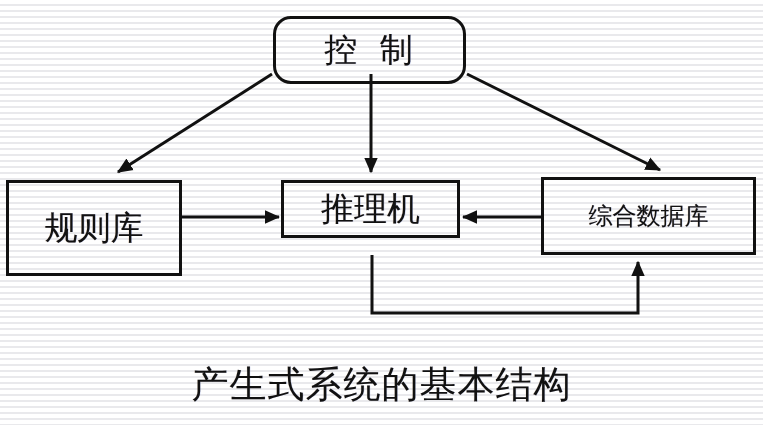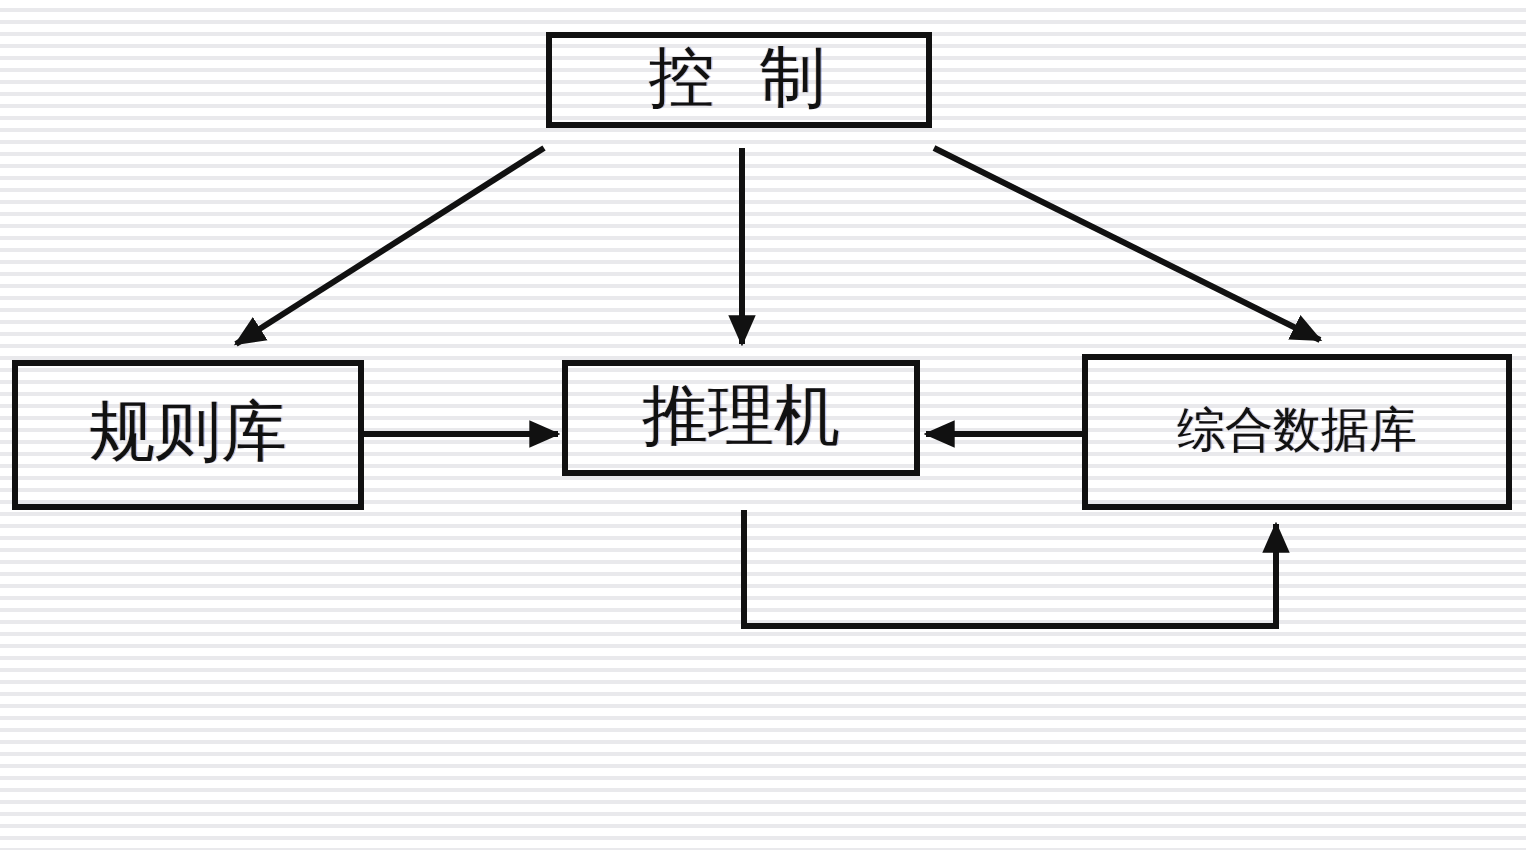--- a/index.html
+++ b/index.html
@@ -45,30 +45,31 @@
     line-height: 1;
     color: #111111;
     white-space: pre;
     letter-spacing: 0px;
     text-shadow: 0.6px 0 0 rgba(20,60,190,0.28), -0.5px 0 0 rgba(200,110,20,0.22);
   }
   #node-control {
     left: 273px;
     top: 16px;
     width: 193px;
-    height: 48px;
+    height: 68px;
+    border-radius: 18px;
   }
   #node-control .node-label {
     letter-spacing: 2px;
   }
   #node-rule-base {
     left: 6px;
     top: 180px;
     width: 176px;
-    height: 75px;
+    height: 96px;
   }
   #node-inference-engine {
     left: 281px;
     top: 180px;
     width: 179px;
     height: 58px;
   }
   #node-database {
     left: 541px;
     top: 177px;
@@ -125,14 +126,15 @@
   </div>
 
   <div class="node-box" id="node-inference-engine">
     <span class="node-label">推理机</span>
   </div>
 
   <div class="node-box" id="node-database">
     <span class="node-label">综合数据库</span>
   </div>
 
+  <div id="caption">产生式系统的基本结构</div>
 
 </div>
 
 </body></html>

